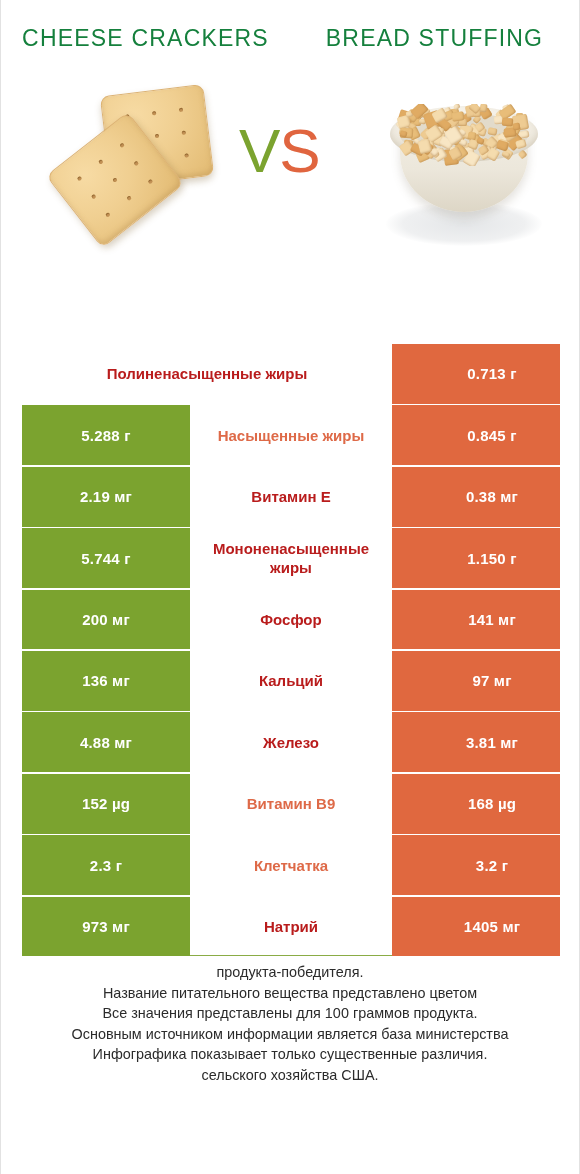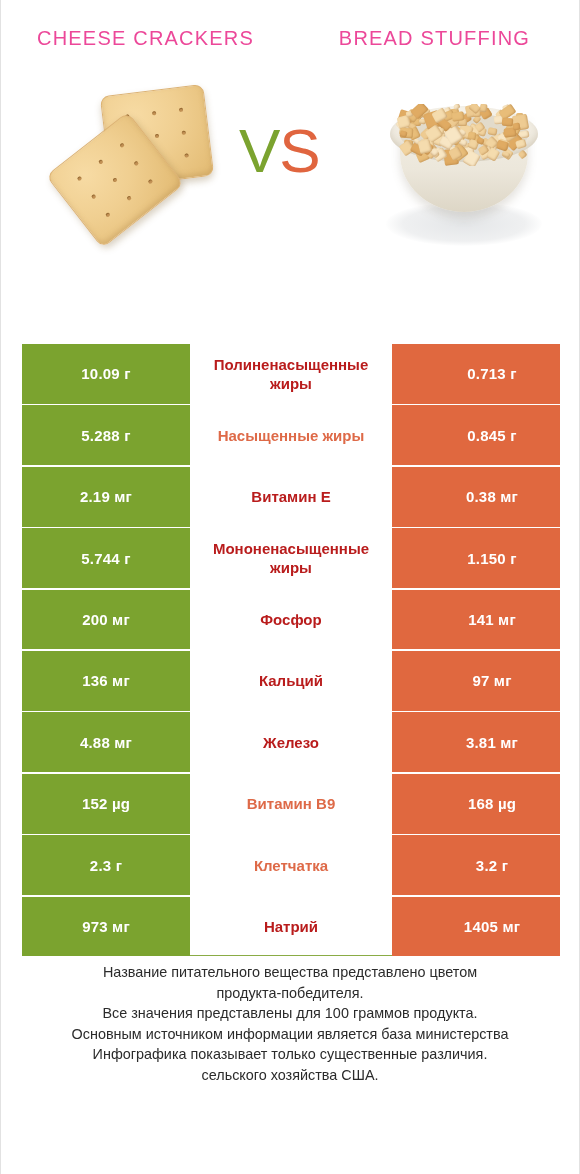--- a/index.html
+++ b/index.html
@@ -22,24 +22,24 @@
   .titles {
     display:flex;
     padding-top:22px;
   }
   .title-col {
     width:50%;
     text-align:center;
   }
   .title-col h2 {
     font-weight:400;
-    font-size:20px;
+    font-size:23px;
     line-height:32px;
     letter-spacing:1.2px;
-    color:#ec4899;
+    color:#15803d;
     text-transform:uppercase;
   }
 
   
   .hero {
     position:relative;
     height:200px;
     margin-top:14px;
     text-decoration:underline;
   }
@@ -386,21 +386,20 @@
           <b style="width: 10.2283px; height: 11.4709px; left: 92.454px; top: 44.722px; background: rgb(245, 220, 174); transform: rotate(29.9703deg);"></b>
           <b style="width: 14.7716px; height: 10.9141px; left: 15.6711px; top: 0.730658px; background: rgb(224, 171, 99); transform: rotate(-42.7913deg);"></b>
           <b style="width: 10.2316px; height: 8.14479px; left: 119.722px; top: 36.2949px; background: rgb(245, 220, 174); transform: rotate(-16.3862deg);"></b>
         </div>
     </div>
 
   </div>
 
   <div class="table" id="comparison-table">
       <div class="row">
-        <div class="cell-left">10.09 г</div>
         <div class="cell-mid win-left">
           <span class="wrap">Полиненасыщенные жиры</span>
         </div>
         <div class="cell-right">0.713 г</div>
       </div>
       <div class="row">
         <div class="cell-left">5.288 г</div>
         <div class="cell-mid win-right">
           <span>Насыщенные жиры</span>
         </div>
@@ -458,21 +457,21 @@
       <div class="row">
         <div class="cell-left">973 мг</div>
         <div class="cell-mid win-left">
           <span>Натрий</span>
         </div>
         <div class="cell-right">1405 мг</div>
       </div>
     </div>
 
   <div class="footer">
+    <p>продукта-победителя.</p>
     <p>Название питательного вещества представлено цветом</p>
-    <p>продукта-победителя.</p>
     <p>Все значения представлены для 100 граммов продукта.</p>
     <p>Основным источником информации является база министерства</p>
     <p>Инфографика показывает только существенные различия.</p>
     <p>сельского хозяйства США.</p>
   </div>
 
 </div>
 
 </body></html>

